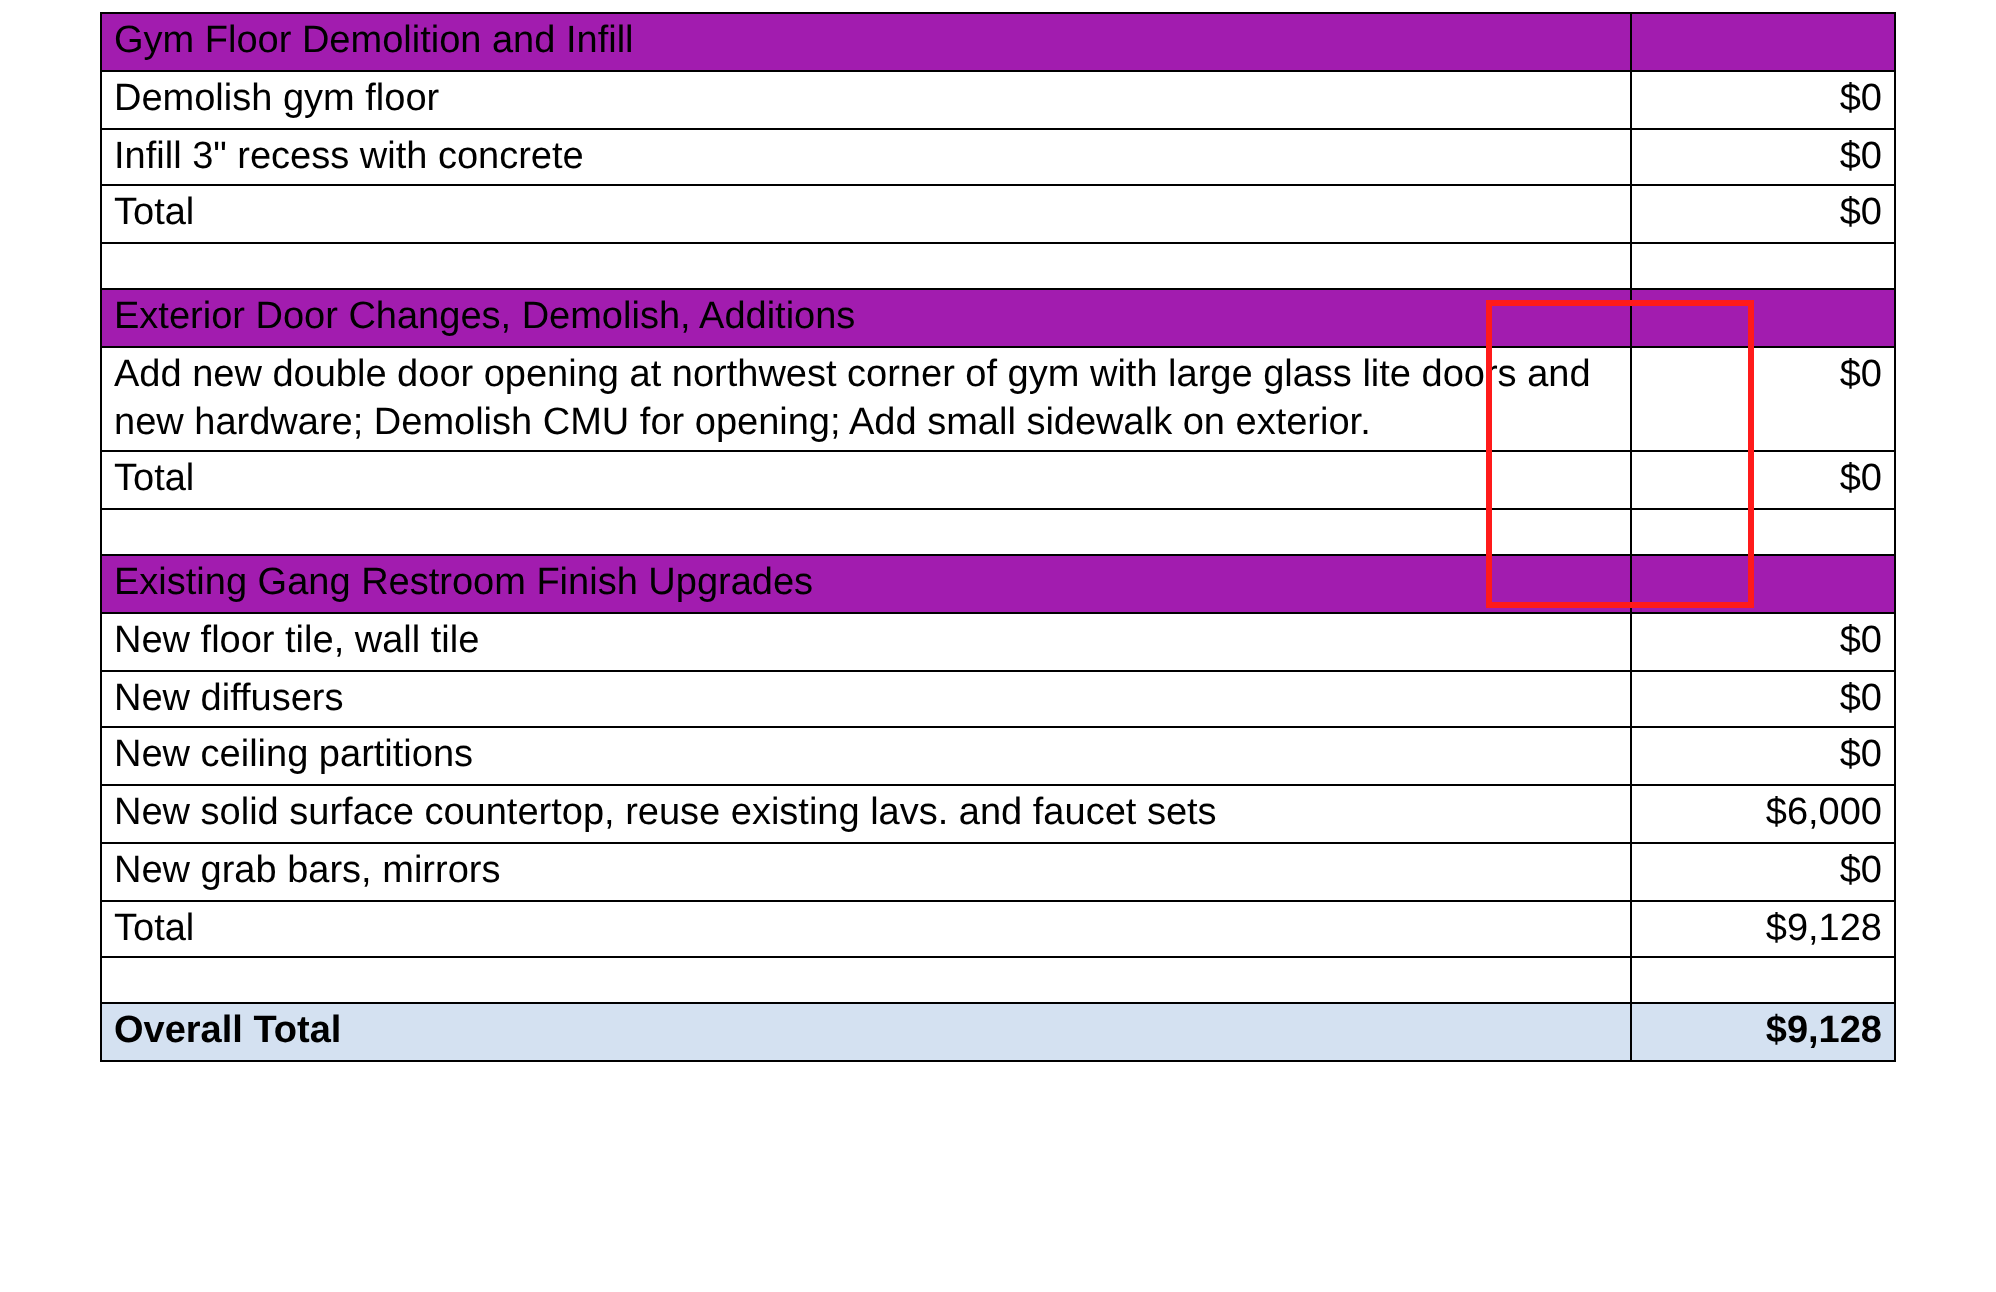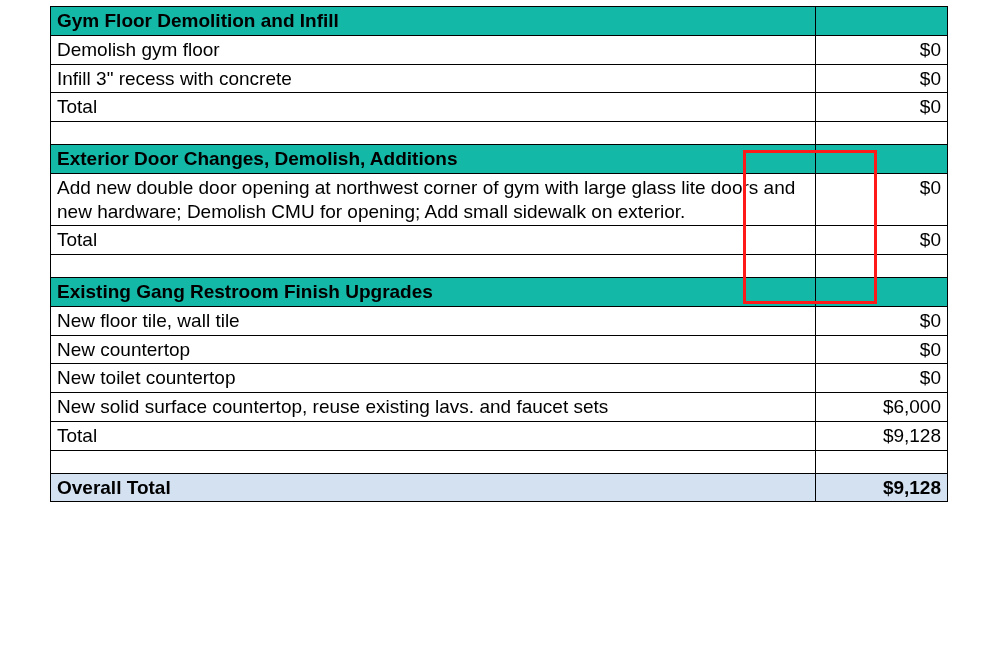--- a/index.html
+++ b/index.html
@@ -28,22 +28,22 @@
     line-height: 1.25;
   }
   table.cost td.desc {
     text-align: left;
   }
   table.cost td.amt {
     text-align: right;
     white-space: nowrap;
   }
   tr.section td {
-    background: #14b8a6;
-    font-weight: bold;
+    background: #a21caf;
+    font-weight: normal;
   }
   tr.spacer td {
     border-left: 1px solid #000;
     border-right: 1px solid #000;
     border-top: 1px solid #000;
     border-bottom: 1px solid #000;
     height: 22px;
     padding: 0;
   }
   tr.spacer td.amt { border-left: 1px solid #000; }
@@ -114,30 +114,34 @@
 
       <tr class="section">
         <td class="desc">Existing Gang Restroom Finish Upgrades</td>
         <td class="amt"></td>
       </tr>
       <tr>
         <td class="desc">New floor tile, wall tile</td>
         <td class="amt">$0</td>
       </tr>
       <tr>
-        <td class="desc">New countertop</td>
+        <td class="desc">New diffusers</td>
         <td class="amt">$0</td>
       </tr>
       <tr>
-        <td class="desc">New toilet countertop</td>
+        <td class="desc">New ceiling partitions</td>
         <td class="amt">$0</td>
       </tr>
       <tr>
         <td class="desc">New solid surface countertop, reuse existing lavs. and faucet sets</td>
         <td class="amt">$6,000</td>
+      </tr>
+      <tr>
+        <td class="desc">New grab bars, mirrors</td>
+        <td class="amt">$0</td>
       </tr>
       <tr class="total">
         <td class="desc">Total</td>
         <td class="amt">$9,128</td>
       </tr>
       <tr class="spacer">
         <td class="desc"></td>
           <td class="amt"></td>
       </tr>
 

